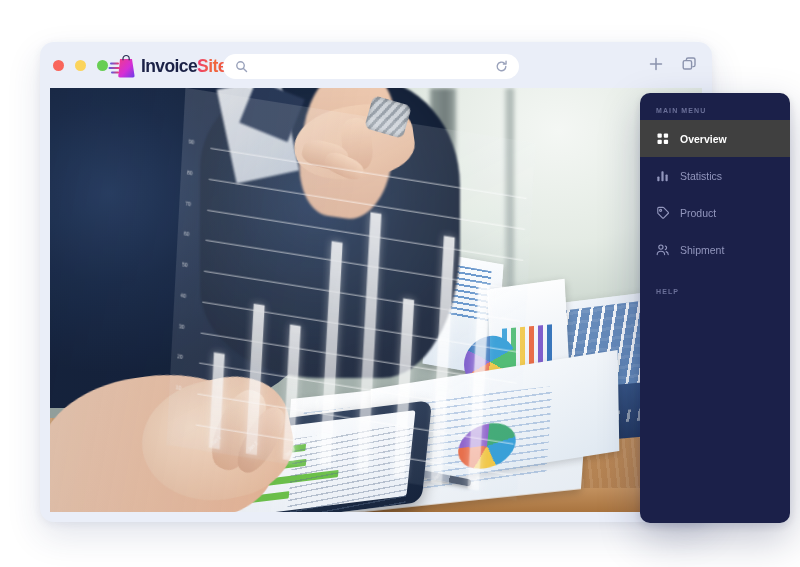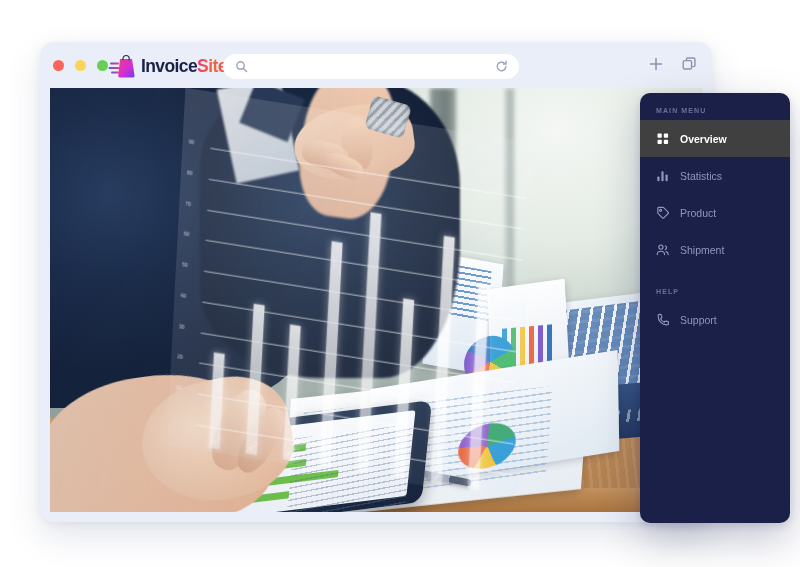--- a/index.html
+++ b/index.html
@@ -547,21 +547,15 @@
       <div class="menu-item">
         <svg class="mi-icon" viewBox="0 0 13 13" fill="none" stroke="currentColor" stroke-width="1.15" stroke-linecap="round" stroke-linejoin="round">
           <circle cx="4.9" cy="4.1" r="2.1"></circle>
           <path d="M1.2 11.6 c0-2 1.7-3.4 3.7-3.4 s3.7 1.4 3.7 3.4"></path>
           <path d="M9.3 3 a1.9 1.9 0 0 1 0 3.6"></path>
           <path d="M10.2 8.6 c1.2.4 2 1.5 2 3"></path>
         </svg>
         <span>Shipment</span>
       </div>
       <div class="menu-section help">HELP</div>
-      <div class="menu-item">
-        <svg class="mi-icon" viewBox="0 0 13 13" fill="none" stroke="currentColor" stroke-width="1.15" stroke-linecap="round" stroke-linejoin="round">
-          <path d="M2.1 2.6 a1.3 1.3 0 0 1 1.3-1.2 h1 a.9.9 0 0 1 .9.7 l.5 2 a.9.9 0 0 1 -.3.9 l-.9.7 a8.4 8.4 0 0 0 3.6 3.6 l.7-.9 a.9.9 0 0 1 .9-.3 l2 .5 a.9.9 0 0 1 .7.9 v1 a1.3 1.3 0 0 1 -1.2 1.3 C5.9 12 2.1 8.2 2.1 2.6z"></path>
-        </svg>
-        <span>Support</span>
-      </div>
     </div>
 
 </div>
 
 </body></html>

